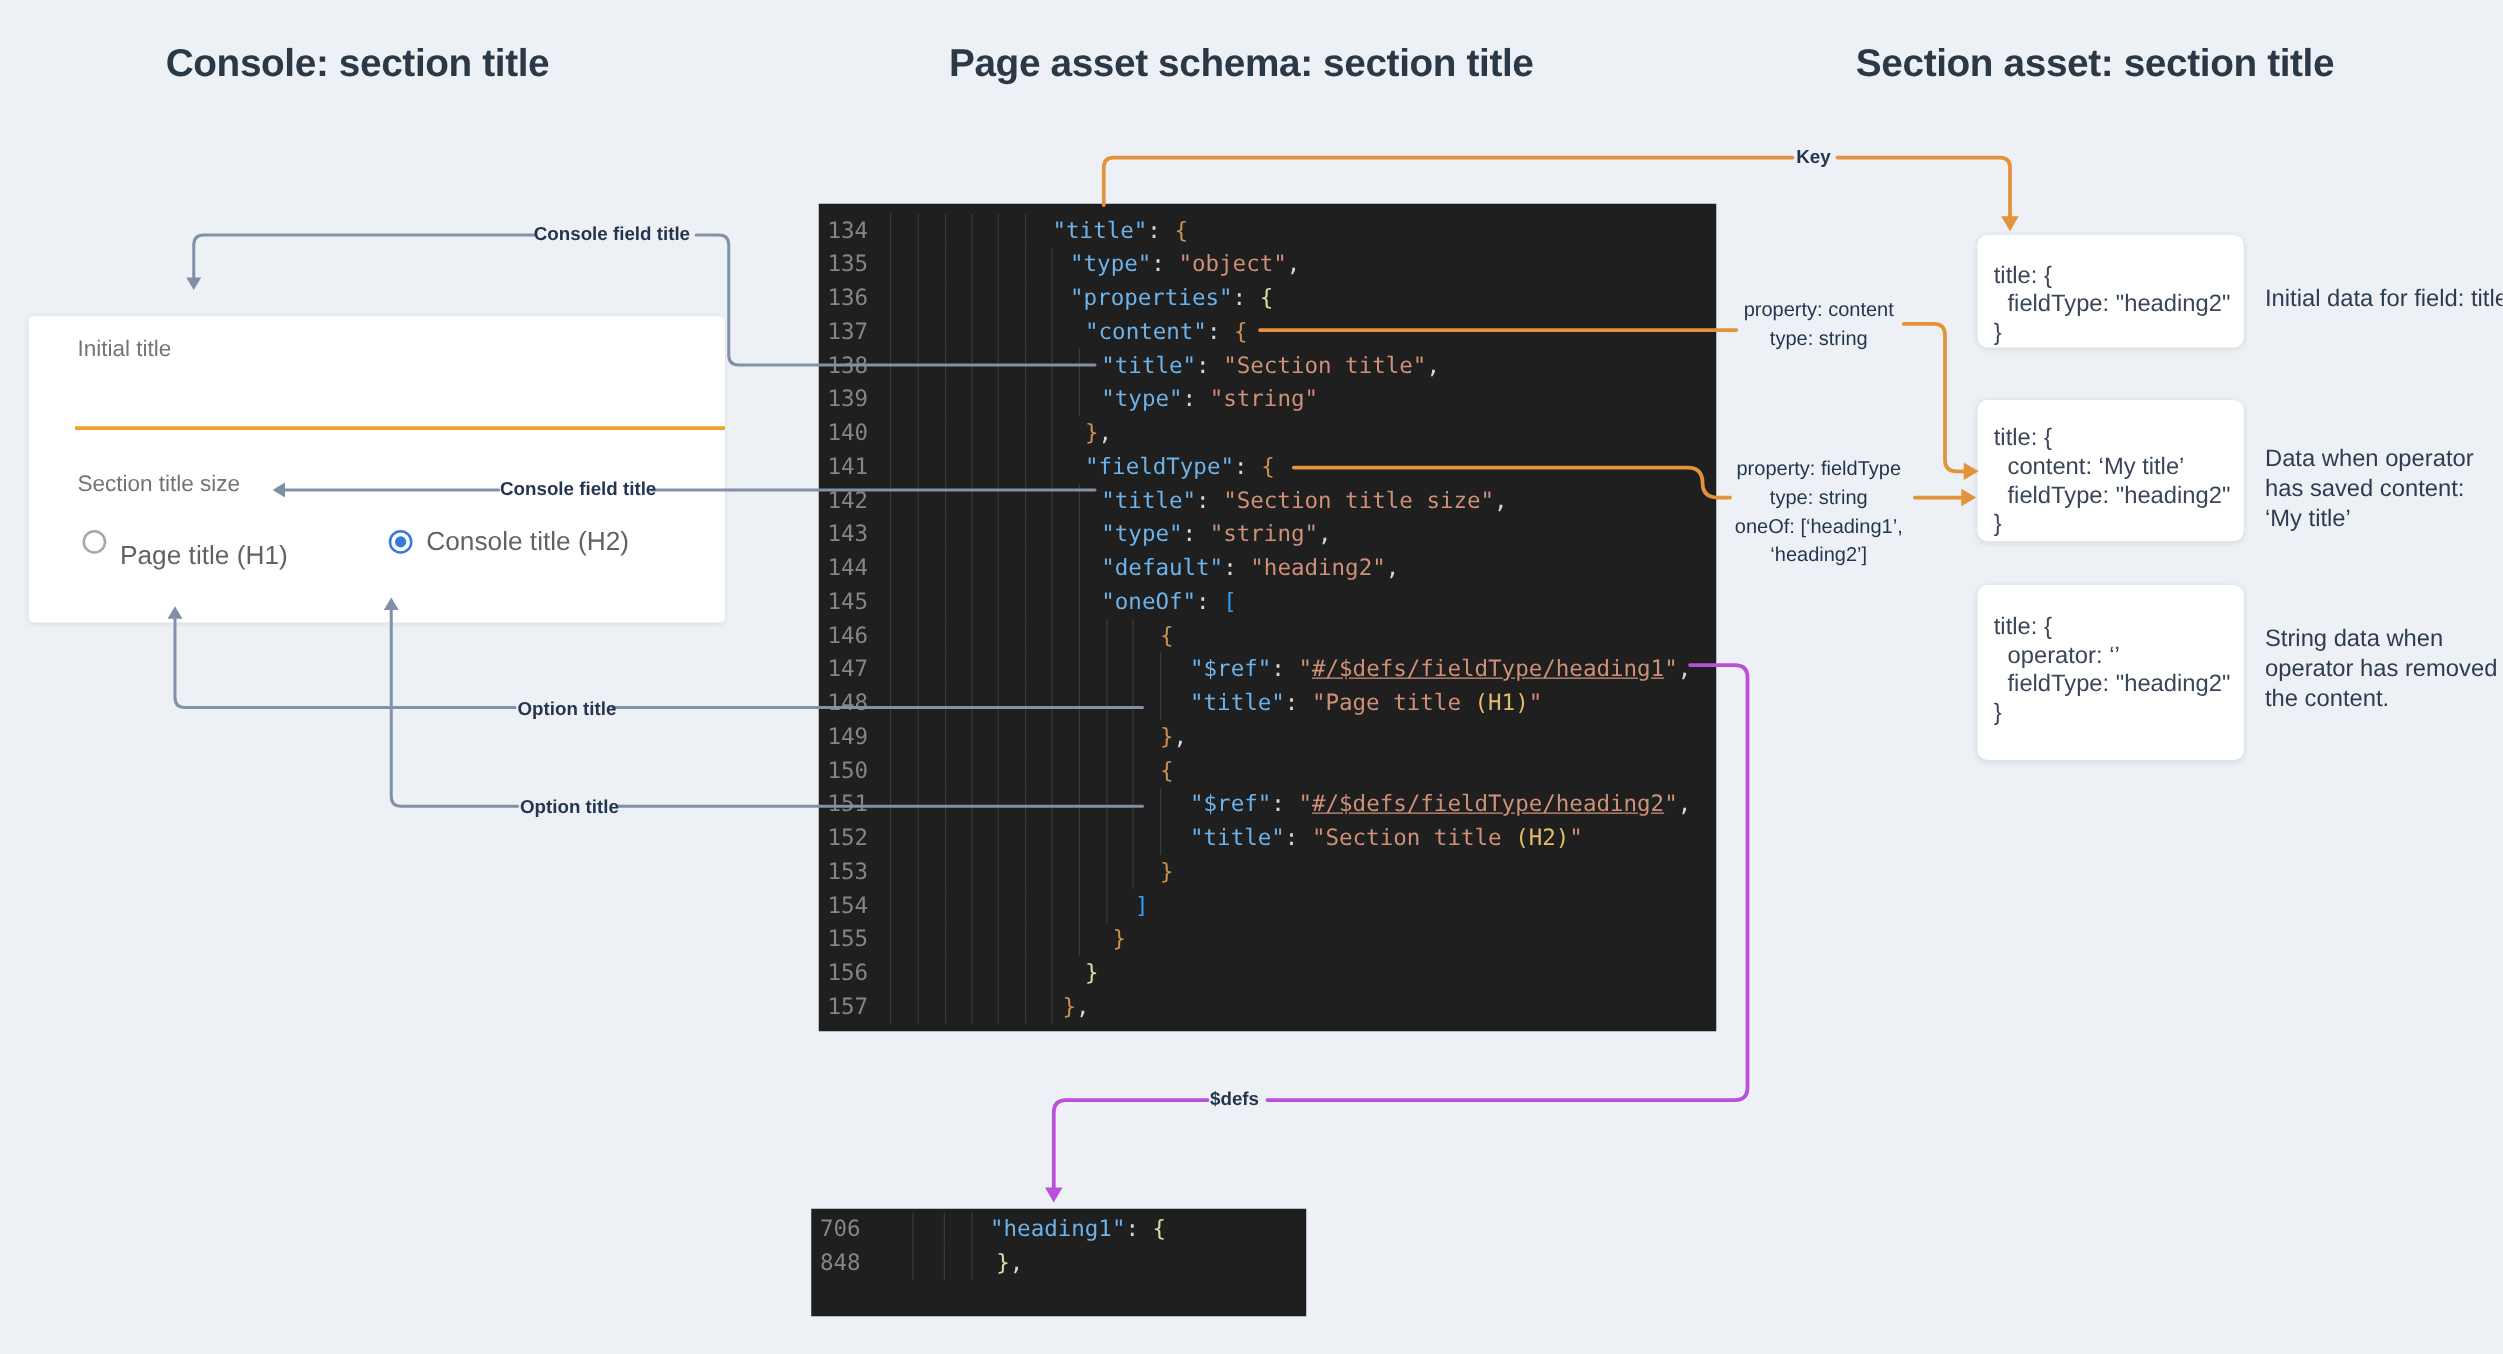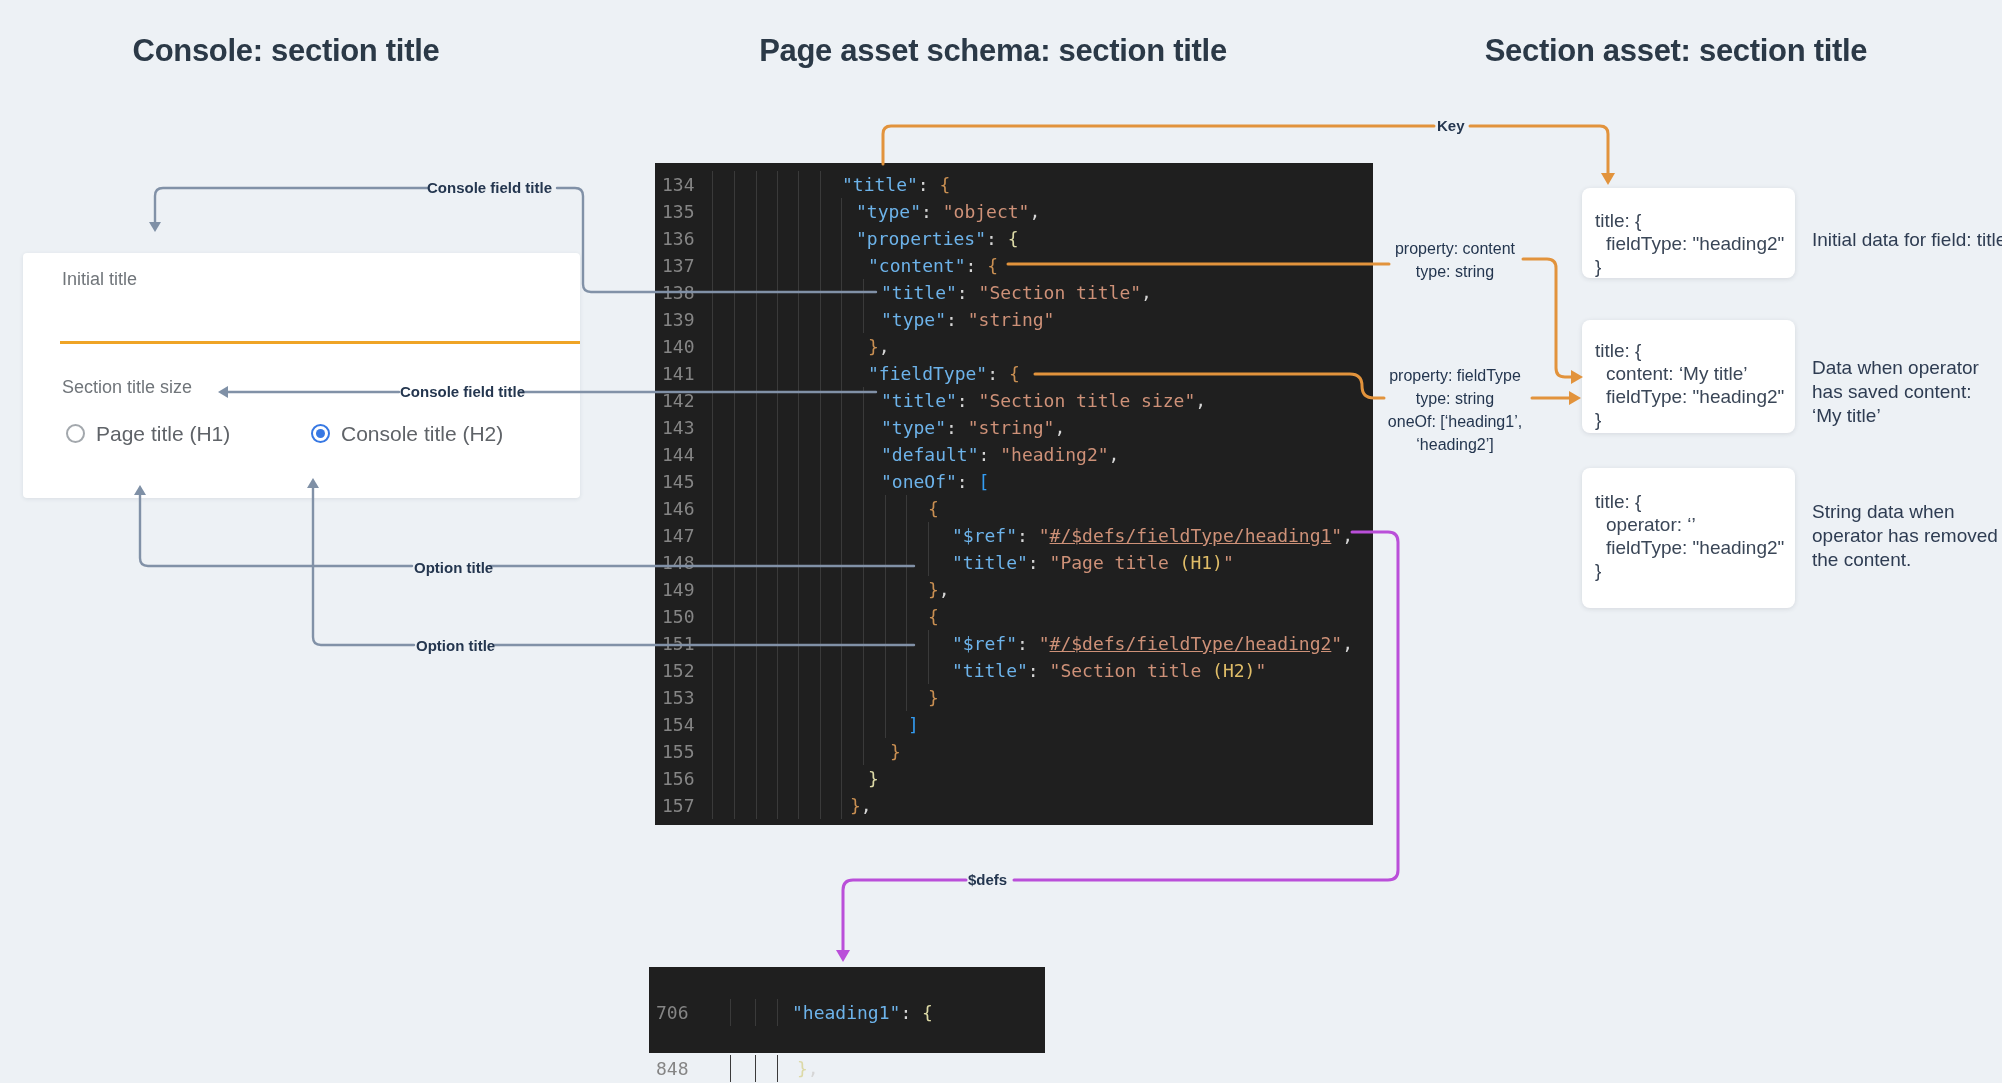--- a/index.html
+++ b/index.html
@@ -52,21 +52,21 @@
   }
 
   
   .code-block {
     position:absolute; background:#1f1f1f; z-index:1;
     font-family:"DejaVu Sans Mono", monospace; font-size:18px;
   }
   #schema-code { left:655px; top:163px; width:718px; height:662px; padding-top:8px; }
   #defs-code   { left:649px; top:967px; width:396px; height:86px;  padding-top:3px; }
   .code-line { position:relative; height:27px; line-height:27px; white-space:pre; }
-  #defs-code .code-line { height:27px; line-height:27px;margin-top:29px; }
+  #defs-code .code-line { height:27px; line-height:27px; }
   .ln   { position:absolute; left:7px; color:#858585; }
   .ct   { position:absolute; top:0; }
   .guide{ position:absolute; top:0; bottom:0; width:1px; background:#3a3a3a; }
   .tok-k { color:#6db3ea; }
   .tok-s { color:#ce9178; }
   .tok-p { color:#d6d6d6; }
   .tok-b1{ color:#c98f52; }
   .tok-b2{ color:#dcd9a6; }
   .tok-b3{ color:#339cf2; }
   .tok-y { color:#e0bd68; }
@@ -120,21 +120,21 @@
 <div class="col-header" id="hdr-fetched">Section asset: section title</div>
 
 <div class="console-card">
   <div class="console-label" id="lbl-section-title">Initial title</div>
   <div class="input-hit"></div>
   <div class="input-underline"></div>
   <div class="console-label" id="lbl-section-size">Section title size</div>
   <div class="radio-row" id="radio-row">
       <div class="radio-opt" style="left: 0px;">
         <span class="radio-circle" style="left: 0px;"></span>
-        <span class="radio-label" style="left: 30px;">Page title (H1)</span>
+        <span class="radio-label" style="left: 30px; margin-top: 11px;">Page title (H1)</span>
       </div>
       <div class="radio-opt" style="left: 245px;">
         <span class="radio-circle sel" style="left: 0px;"></span>
         <span class="radio-label" style="left: 30px;">Console title (H2)</span>
       </div>
     </div>
 </div>
 
 <div class="code-block" id="schema-code">
     <div class="code-line"><span class="guide" style="left: 57px;"></span><span class="guide" style="left: 79px;"></span><span class="guide" style="left: 101px;"></span><span class="guide" style="left: 122px;"></span><span class="guide" style="left: 143px;"></span><span class="guide" style="left: 165px;"></span><span class="ln">134</span><span class="ct" style="left: 187px;"><span class="tok-k">"title"</span><span class="tok-p">: </span><span class="tok-b1">{</span></span></div>

